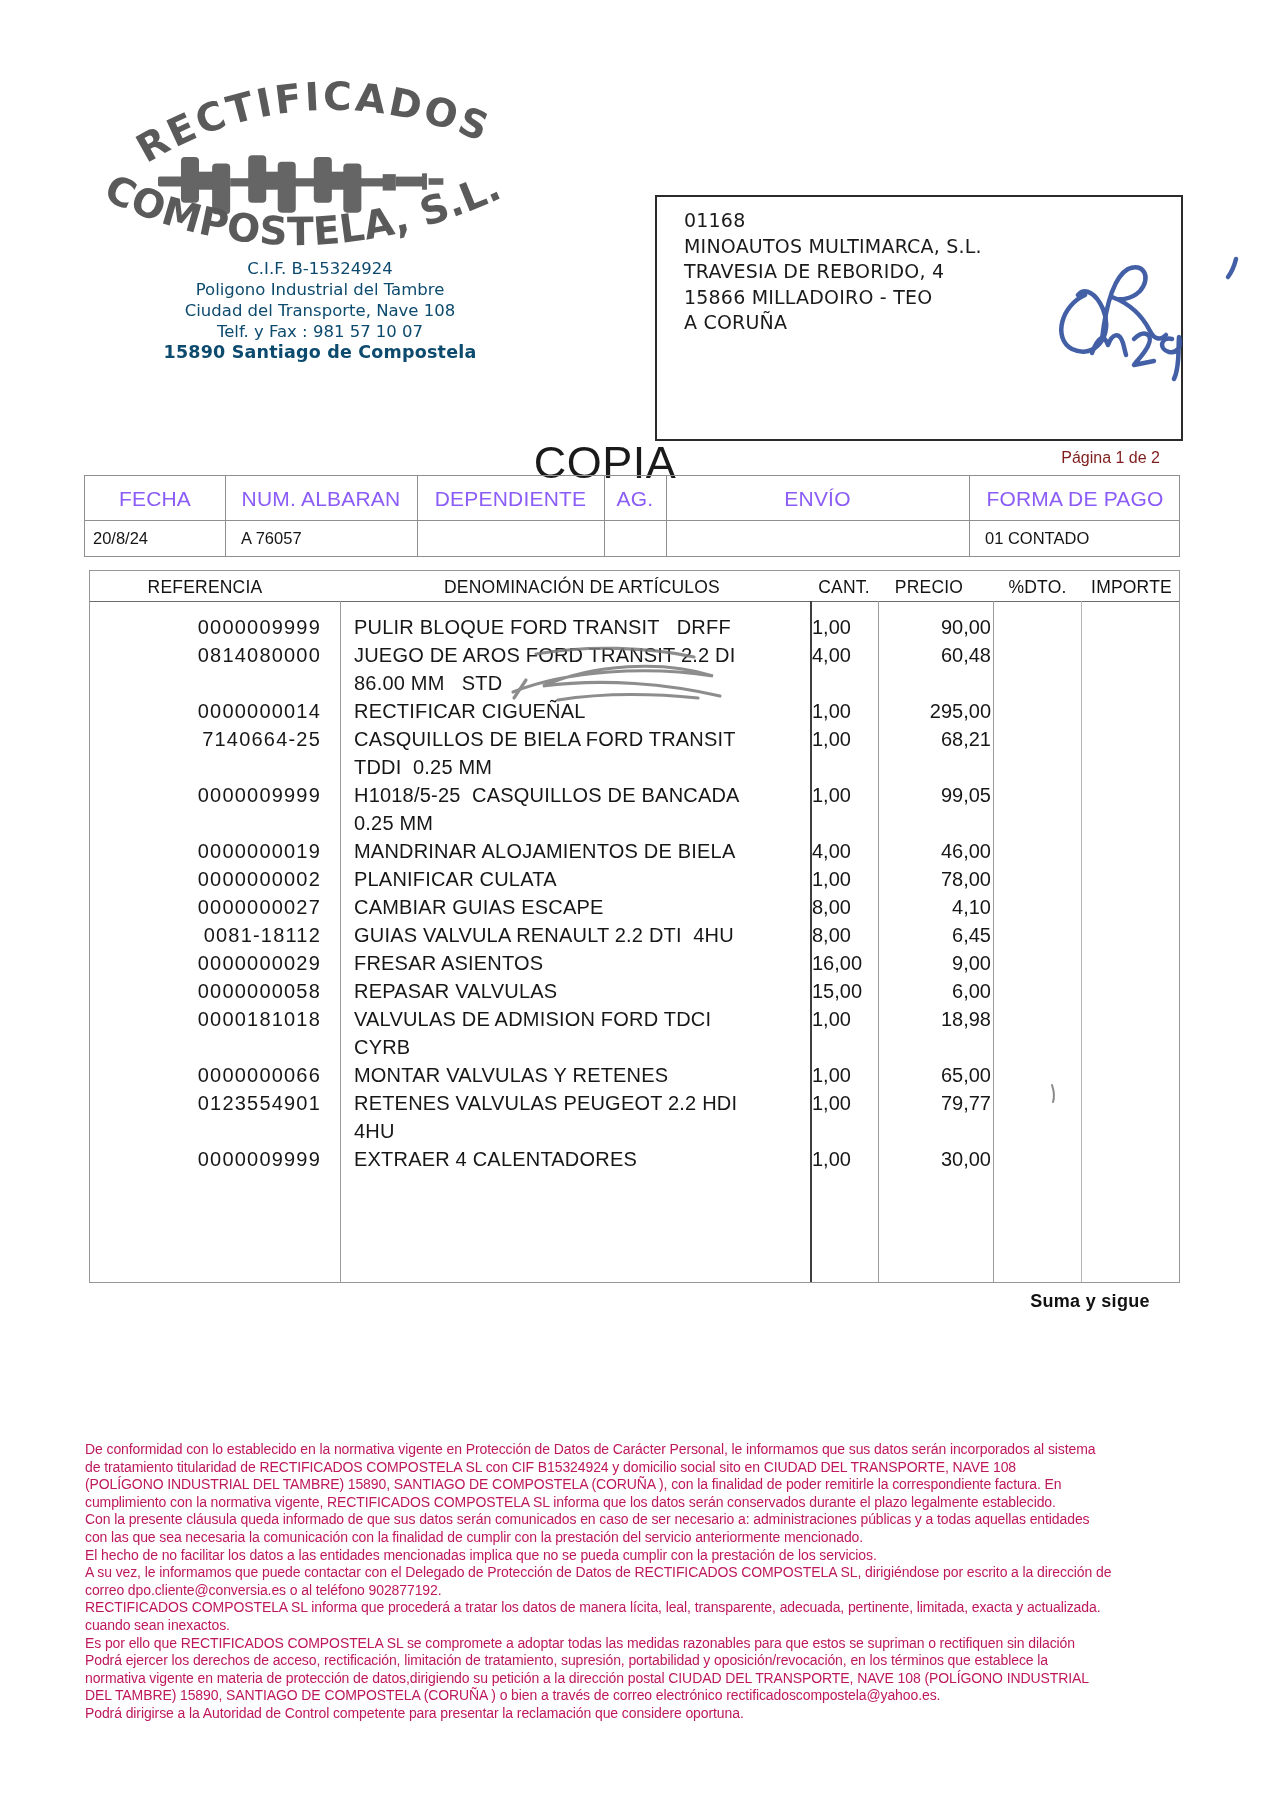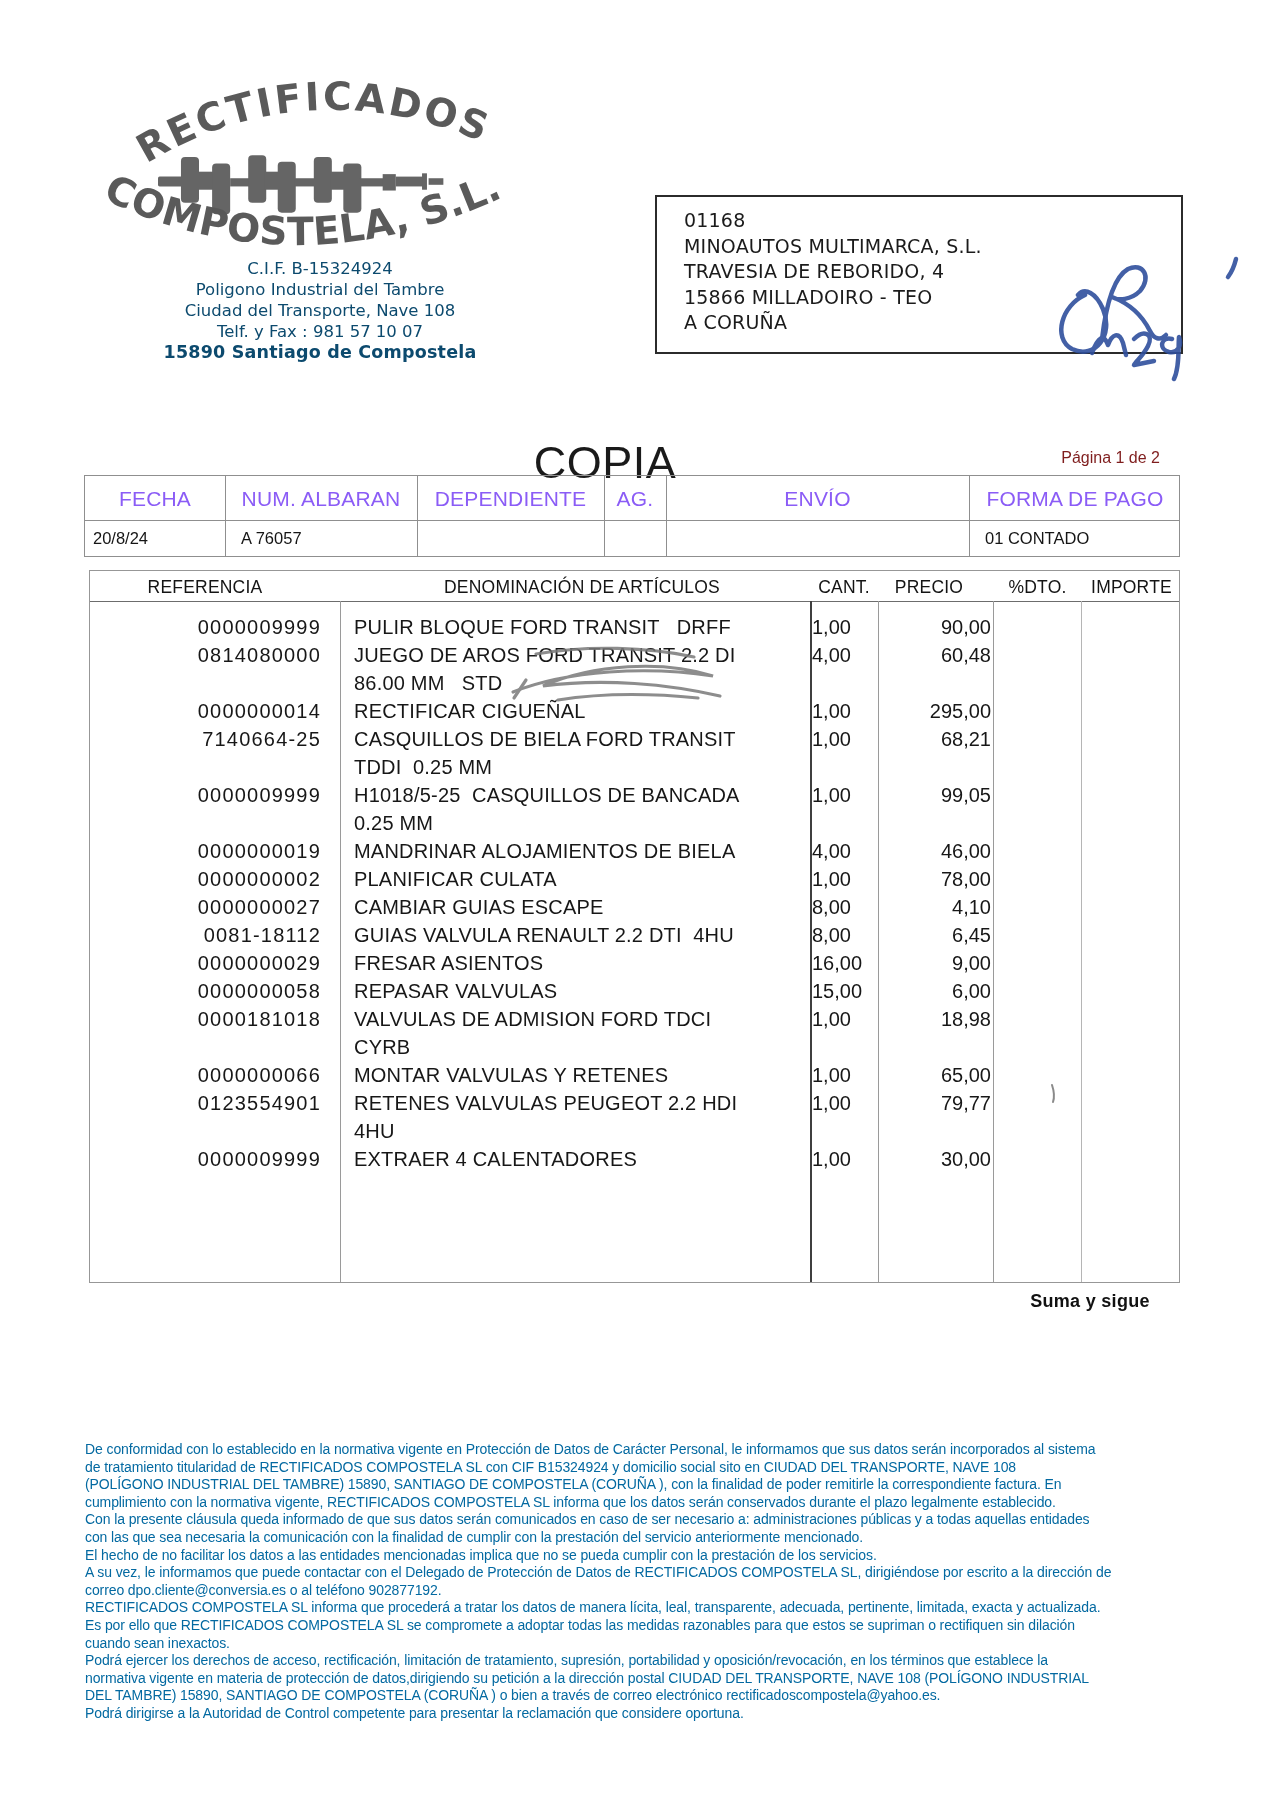--- a/index.html
+++ b/index.html
@@ -8,21 +8,21 @@
 
   
   .logo-svg{position:absolute;left:88px;top:68px;width:444px;height:198px;}
 
   
   .company-info{position:absolute;left:100px;top:258px;width:440px;text-align:center;
                 font-family:"DejaVu Sans",sans-serif;font-size:16.5px;line-height:21px;color:#0c4a6e;}
   .company-info .bold{font-weight:bold;font-size:17.5px;letter-spacing:.2px;}
 
   
-  .customer-box{position:absolute;left:655px;top:195px;width:528px;height:159px;
+  .customer-box{position:absolute;left:655px;top:195px;width:528px;height:246px;
                 border:2px solid #2b2b2b;box-sizing:border-box;
                 padding:11px 0 0 27px;font-family:"DejaVu Sans",sans-serif;
                 font-size:19px;line-height:25.5px;color:#1b1b1b;letter-spacing:.2px;}
 
   
   .hand-svg{position:absolute;left:1040px;top:243px;width:210px;height:145px;}
   .scribble-svg{position:absolute;left:498px;top:640px;width:232px;height:72px;}
   .tick-svg{position:absolute;left:1048px;top:1083px;width:12px;height:22px;}
 
   
@@ -56,21 +56,21 @@
   .cell-cant{position:absolute;left:722px;top:0;width:64px;text-align:left;
              font-size:20px;line-height:28px;color:#171717;}
   .cell-precio{position:absolute;left:789px;top:0;width:112px;text-align:right;
                font-size:20px;line-height:28px;color:#171717;}
 
   .suma{position:absolute;left:1000px;top:1291px;width:180px;text-align:center;
         font-weight:bold;font-size:18px;letter-spacing:.3px;color:#111;}
 
   
   .legal{position:absolute;left:85px;top:1441px;width:1110px;font-size:14px;
-         line-height:17.6px;color:#0369a1;letter-spacing:-.1px;}
+         line-height:17.6px;color:#be185d;letter-spacing:-.1px;}
   .legal-line{white-space:nowrap;}
 </style>
 </head>
 <body>
 
 <div class="page">
 
   <svg class="logo-svg" viewBox="0 0 444 198">
     <defs>
       <path id="arcTop" d="M 55 98 Q 225 -8 422 86" fill="none"></path>
@@ -319,21 +319,21 @@
       <div class="legal-line">De conformidad con lo establecido en la normativa vigente en Protección de Datos de Carácter Personal, le informamos que sus datos serán incorporados al sistema</div>
       <div class="legal-line">de tratamiento titularidad de RECTIFICADOS COMPOSTELA SL con CIF B15324924 y domicilio social sito en CIUDAD DEL TRANSPORTE, NAVE 108</div>
       <div class="legal-line">(POLÍGONO INDUSTRIAL DEL TAMBRE) 15890, SANTIAGO DE COMPOSTELA (CORUÑA ), con la finalidad de poder remitirle la correspondiente factura. En</div>
       <div class="legal-line">cumplimiento con la normativa vigente, RECTIFICADOS COMPOSTELA SL informa que los datos serán conservados durante el plazo legalmente establecido.</div>
       <div class="legal-line">Con la presente cláusula queda informado de que sus datos serán comunicados en caso de ser necesario a: administraciones públicas y a todas aquellas entidades</div>
       <div class="legal-line">con las que sea necesaria la comunicación con la finalidad de cumplir con la prestación del servicio anteriormente mencionado.</div>
       <div class="legal-line">El hecho de no facilitar los datos a las entidades mencionadas implica que no se pueda cumplir con la prestación de los servicios.</div>
       <div class="legal-line">A su vez, le informamos que puede contactar con el Delegado de Protección de Datos de RECTIFICADOS COMPOSTELA SL, dirigiéndose por escrito a la dirección de</div>
       <div class="legal-line">correo dpo.cliente@conversia.es o al teléfono 902877192.</div>
       <div class="legal-line">RECTIFICADOS COMPOSTELA SL informa que procederá a tratar los datos de manera lícita, leal, transparente, adecuada, pertinente, limitada, exacta y actualizada.</div>
+      <div class="legal-line">cuando sean inexactos.</div>
       <div class="legal-line">Es por ello que RECTIFICADOS COMPOSTELA SL se compromete a adoptar todas las medidas razonables para que estos se supriman o rectifiquen sin dilación</div>
-      <div class="legal-line">cuando sean inexactos.</div>
       <div class="legal-line">Podrá ejercer los derechos de acceso, rectificación, limitación de tratamiento, supresión, portabilidad y oposición/revocación, en los términos que establece la</div>
       <div class="legal-line">normativa vigente en materia de protección de datos,dirigiendo su petición a la dirección postal CIUDAD DEL TRANSPORTE, NAVE 108 (POLÍGONO INDUSTRIAL</div>
       <div class="legal-line">DEL TAMBRE) 15890, SANTIAGO DE COMPOSTELA (CORUÑA ) o bien a través de correo electrónico rectificadoscompostela@yahoo.es.</div>
       <div class="legal-line">Podrá dirigirse a la Autoridad de Control competente para presentar la reclamación que considere oportuna.</div>
     </div>
 
 </div>
 
 </body></html>

